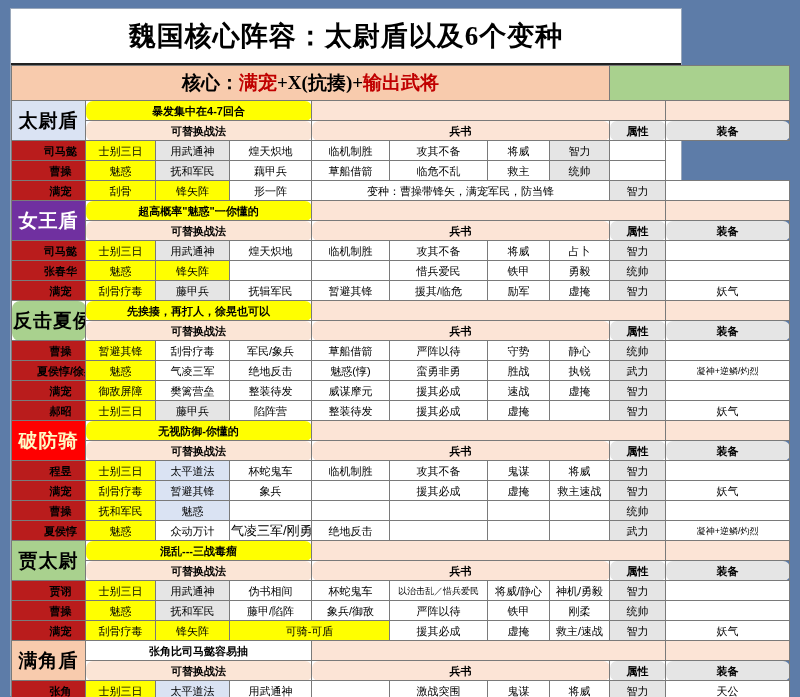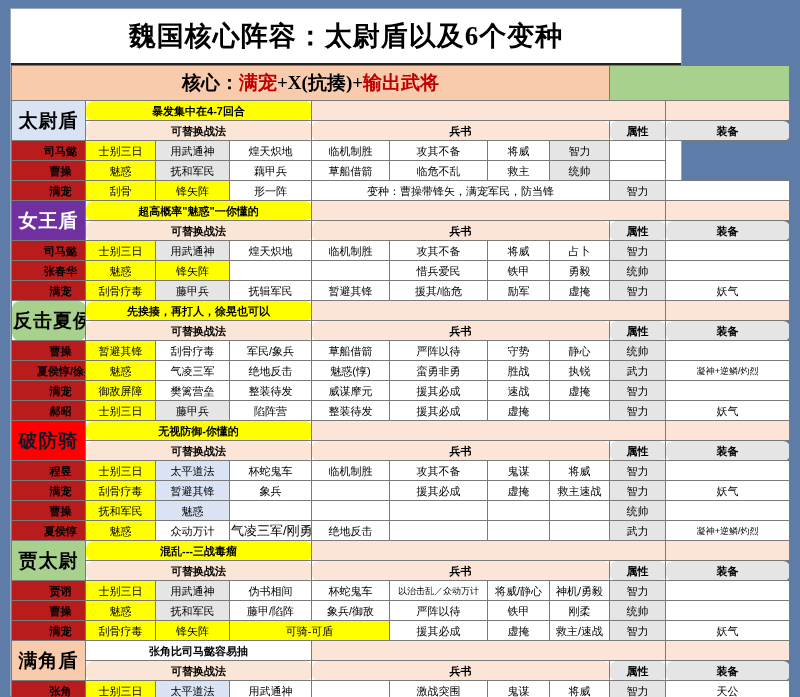--- a/index.html
+++ b/index.html
@@ -41,21 +41,21 @@
   }
   .blk{font-weight:bold;}
   
   .c-orange{background:#b91c1c;padding-left:25px;}
   .c-orange-l{background:#fbe5d6;}
   .c-green{background:#a9d18e;}
   .c-green-l{background:#e5e5e5;}
   .c-yellow{background:#ffff00;}
   .c-white{background:#ffffff;}
   .c-purple{background:#7030a0;color:#fff;}
-  .c-red{background:#ff0000;color:#0f172a;}
+  .c-red{background:#ff0000;color:#fef9c3;}
   .c-blue{background:#dae3f3;}
   .c-pink{background:#f8cbad;}
   .c-ltorange{background:#fce4d6;}
 
   
   .namecell{
     font-size:19px;font-weight:bold;
     font-family:"Liberation Serif","DejaVu Serif",serif;
     letter-spacing:1px;
   }
@@ -319,21 +319,21 @@
           <td colspan="4" class="c-ltorange hdr">兵书</td>
           <td class="c-green-l hdr">属性</td>
           <td class="c-green-l hdr">装备</td>
         </tr>
         <tr>
           <td class="c-orange blk">贾诩</td>
           <td class="c-yellow">士别三日</td>
           <td class="c-green-l">用武通神</td>
           <td class="c-white">伪书相间</td>
           <td class="c-white">杯蛇鬼车</td>
-          <td class="c-white" style="font-size: 9px;">以治击乱／众动万计</td>
+          <td class="c-white" style="font-size: 9px;">以治击乱／惜兵爱民</td>
           <td class="c-white">将威/静心</td>
           <td class="c-white">神机/勇毅</td>
           <td class="c-green-l">智力</td>
           <td class="c-white"></td>
         </tr>
         <tr>
           <td class="c-orange blk">曹操</td>
           <td class="c-yellow">魅惑</td>
           <td class="c-green-l">抚和军民</td>
           <td class="c-white">藤甲/陷阵</td>

